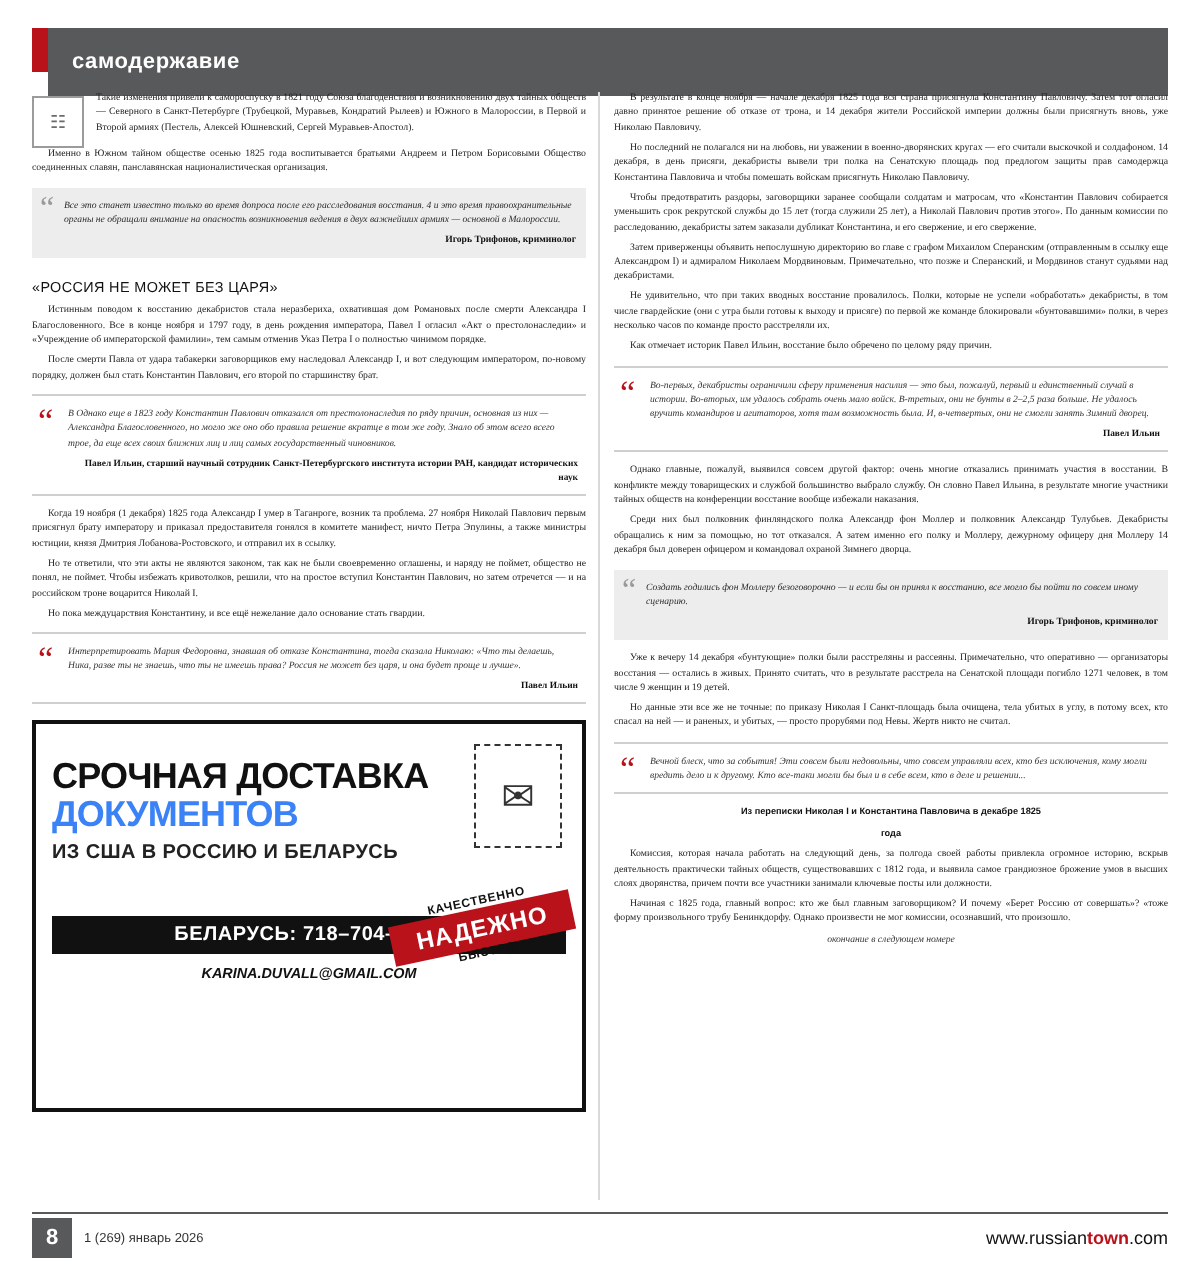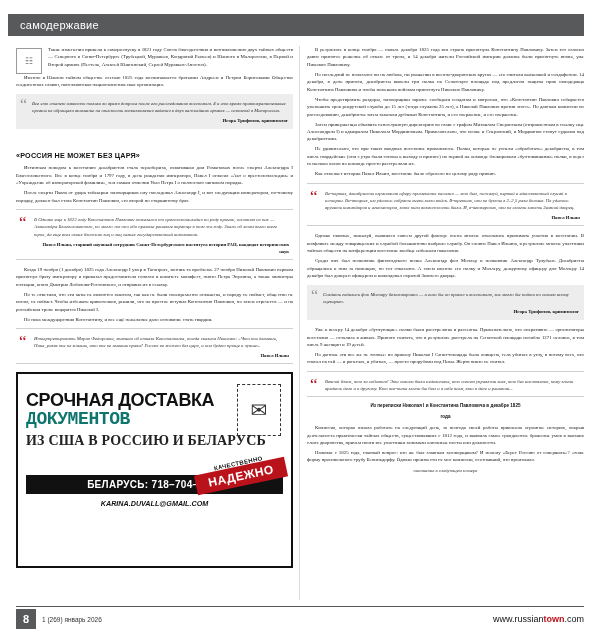--- a/index.html
+++ b/index.html
@@ -15,25 +15,26 @@
   .page {
     position: relative;
     width: 600px;
     height: 640px;
     background: #fff;
   }
 
   
   .topbar {
     position: absolute;
-    top: 14px; left: 8px; right: 16px;
-    height: 22px;
+    top: 14px; left: 24px; right: 16px;
+    height: 34px;
     background: #58595b;
     display: flex;
     align-items: center;
+    font-weight: bold;
   }
   .topbar .tb-label {
     color: #ffffff;
     font-family: "Liberation Sans", sans-serif;
     font-size: 11px;
     letter-spacing: .3px;
     padding-left: 12px;
   }
   .topbar-accent {
     position: absolute;
@@ -69,24 +70,24 @@
     line-height: 1.52;
     text-align: justify;
     margin: 0 0 2.5px 0;
     text-indent: 8px;
     color: #222;
   }
   p.body.noind { text-indent: 0; }
 
   h2.sec {
     font-family: "Liberation Sans", sans-serif;
-    font-weight: bold;
+    font-weight: normal;
     font-size: 7.2px;
     letter-spacing: .2px;
-    margin: 22px 0 4px 0;
+    margin: 10px 0 4px 0;
     color: #111;
   }
 
   
   .quote {
     position: relative;
     margin: 5px 0 6px 0;
     padding: 6px 4px 4px 18px;
     font-size: 4.8px;
     line-height: 1.5;
@@ -180,31 +181,31 @@
   .ad-title {
     font-family: "Liberation Sans", sans-serif;
     font-weight: bold;
     font-size: 18px;
     line-height: 1.02;
     letter-spacing: -.4px;
     color: #111;
     margin-top: 10px;
   }
   .ad-title2 {
-    font-family: Liberation Mono, monospace;
+    font-family: Liberation Sans, sans-serif;
     font-weight: bold;
     font-size: 18px;
     line-height: 1.02;
     letter-spacing: -.4px;
-    color: #0f766e;
+    color: #3b82f6;
   }
   .ad-sub {
-    font-family: Liberation Serif, serif;
-    font-weight: bold;
-    font-size: 14px;
+    font-family: Liberation Sans, sans-serif;
+    font-weight: bold;
+    font-size: 10px;
     color: #222;
     margin-top: 5px;
     letter-spacing: .2px;
   }
   .ad-phonebar {
     margin-top: 26px;
     background: #111;
     color: #fff;
     font-family: "Liberation Sans", sans-serif;
     font-weight: bold;

